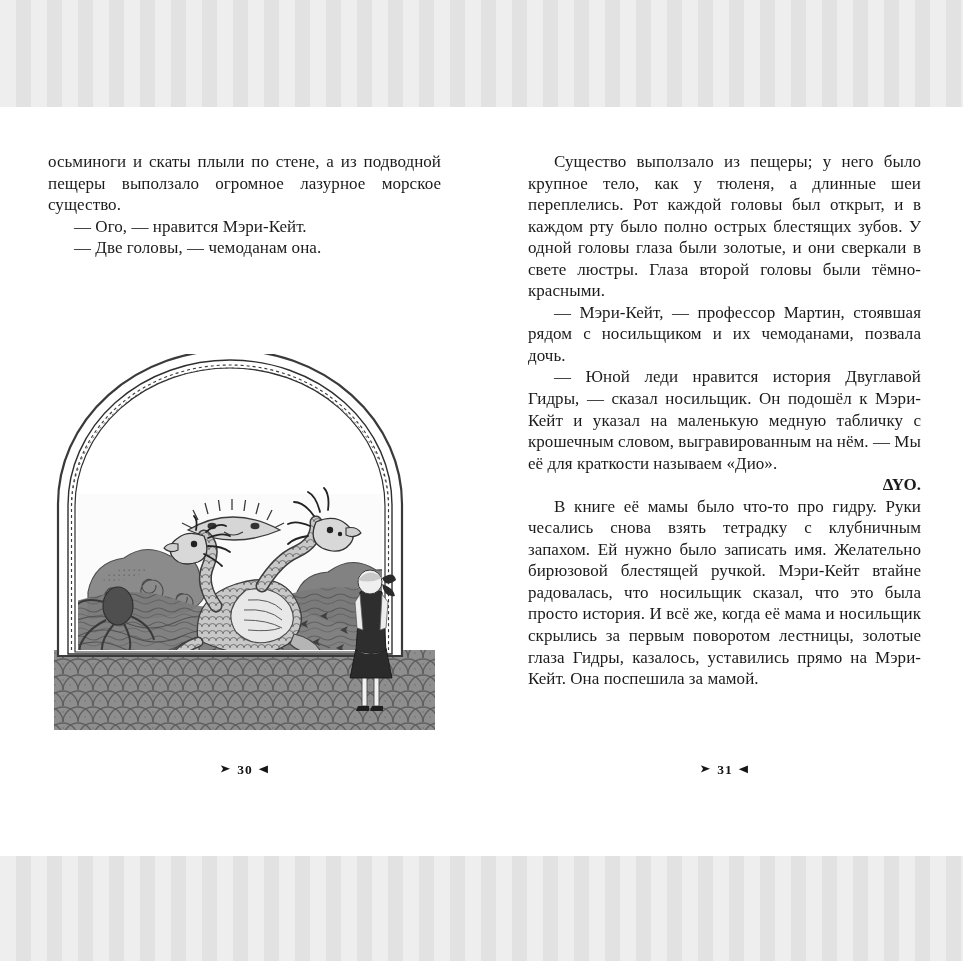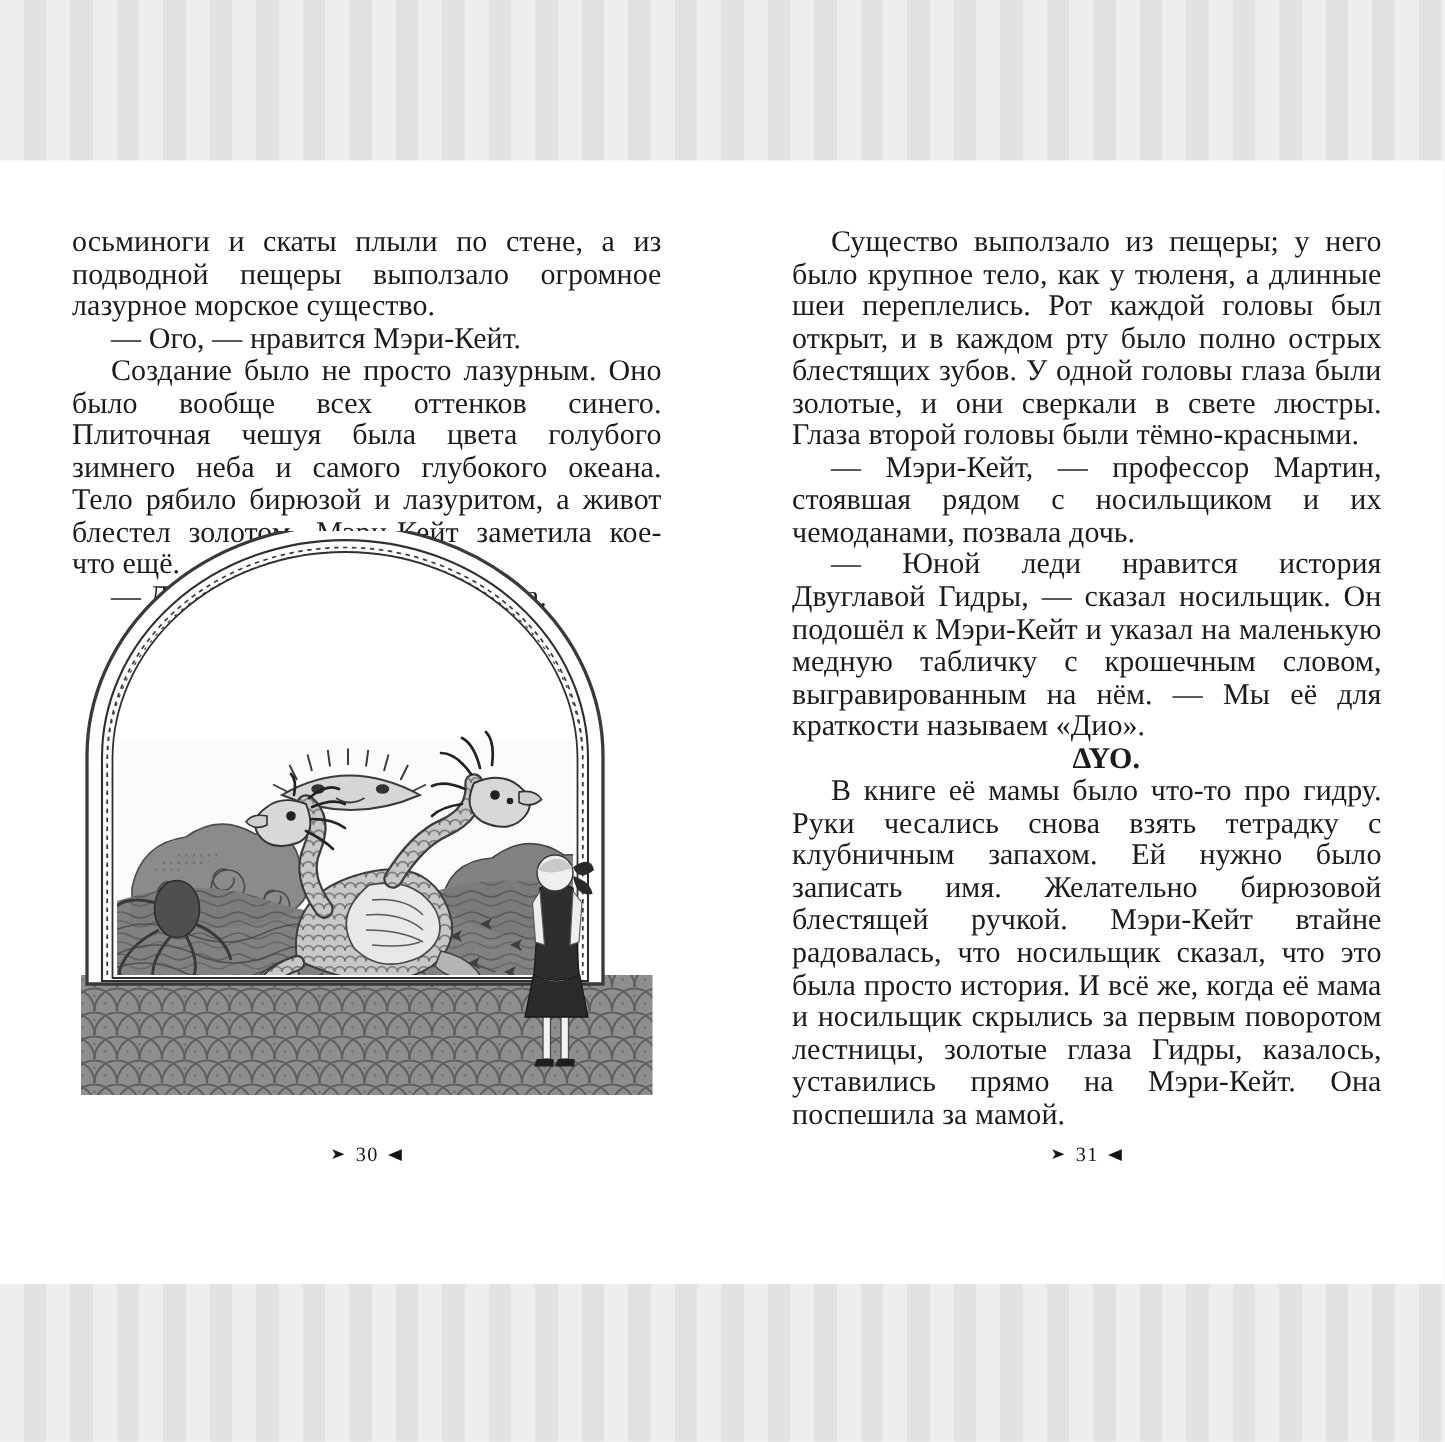--- a/index.html
+++ b/index.html
@@ -53,44 +53,44 @@
 
   .column {
     position: absolute;
     top: 44px;
     left: 0;
     width: 393px;
   }
 
   .bodytext {
     margin: 0;
-    font-size: 20px;
+    font-size: 17px;
     line-height: 21.55px;
     text-align: justify;
     text-indent: 26px;
     color: #1b1b1b;
     hyphens: none;
     -webkit-hyphens: none;
     letter-spacing: 0.05px;
   }
   .bodytext.noindent { text-indent: 0; }
   .bodytext.greek {
     font-weight: bold;
-    text-align: center;
+    text-align: right;
   }
 
   
   .folio {
     position: absolute;
     top: 655px;
     left: 0;
     width: 393px;
     text-align: center;
     font-size: 13.5px;
-    font-weight: normal;
+    font-weight: bold;
     color: #151515;
     letter-spacing: 1px;
   }
   .folio .orn {
     display: inline-block;
     font-size: 12px;
     transform: scaleY(0.85);
     vertical-align: 1px;
   }
   .folio .orn.l { margin-right: 6px; }
@@ -112,21 +112,20 @@
 
 <div id="backdrop"></div>
 
 <div id="page-sheet">
   <div id="spread">
 
     <div class="page left">
       <div class="column">
         <p class="bodytext noindent">осьминоги и скаты плыли по стене, а из подводной пещеры выползало огромное лазурное морское существо.</p>
         <p class="bodytext">— Ого, — нравится Мэри-Кейт.</p>
-        <p class="bodytext">Создание было не просто лазурным. Оно было вообще всех оттенков синего. Плиточная чешуя была цвета голубого зимнего неба и самого глубокого океана. Тело рябило бирюзой и лазуритом, а живот блестел золотом. Мэри-Кейт заметила кое-что ещё.</p>
         <p class="bodytext">— Две головы, — чемоданам она.</p>
       </div>
 
       <div class="illustration">
         <svg viewBox="0 0 393 379" xmlns="http://www.w3.org/2000/svg">
           <defs>
             <clipPath id="archClip">
               <path d="M14 300 L14 150 A168 150 0 0 1 350 150 L350 300 Z"></path>
             </clipPath>
             <clipPath id="innerClip">

